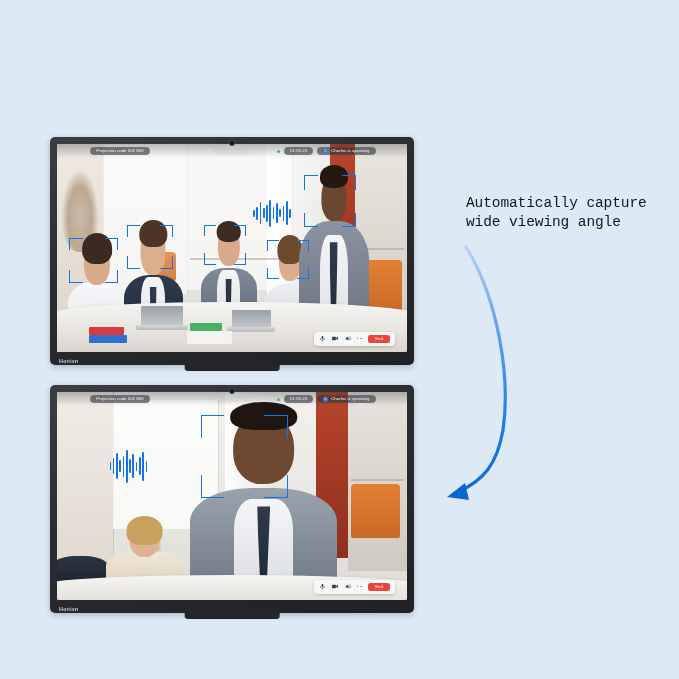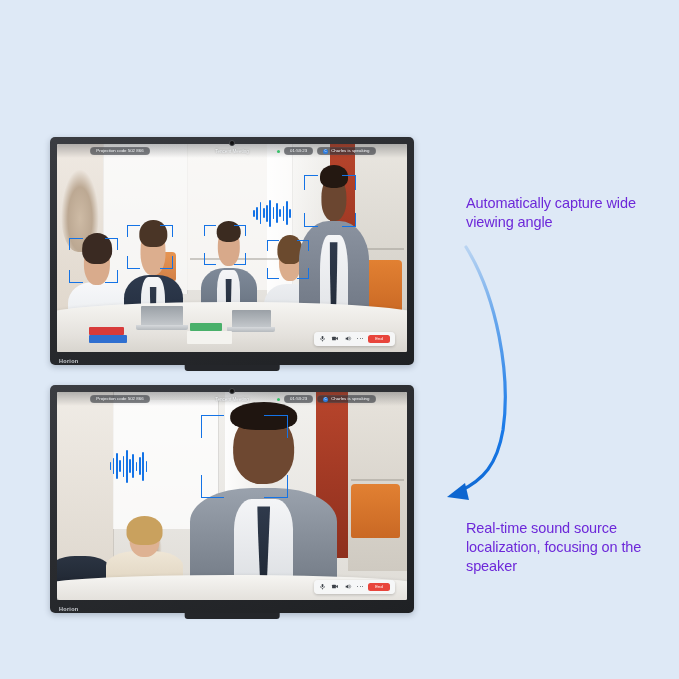--- a/index.html
+++ b/index.html
@@ -179,23 +179,23 @@
   .fbox .tr{top:0;right:0;border-left:none;border-bottom:none;}
   .fbox .bl{bottom:0;left:0;border-right:none;border-top:none;}
   .fbox .br{bottom:0;right:0;border-left:none;border-top:none;}
 
   
   .wave{position:absolute;display:flex;align-items:center;gap:1.6px;z-index:8;}
   .wave i{display:block;width:1.7px;border-radius:1px;background:#1473e6;}
 
   
   .callout{
-    position:absolute;color:#6d28d9;
+    position:absolute;color:#0f172a;
     font-size:14.5px;line-height:1.32;letter-spacing:-.1px;
-    font-family:Liberation Sans, sans-serif;
+    font-family:Liberation Mono, monospace;
   }
 
   
   .arrow{position:absolute;left:425px;top:225px;width:100px;height:290px;}
 </style>
 </head>
 <body>
 
 <div class="page">
 
@@ -468,17 +468,14 @@
       </defs>
       <path d="M41 22 C 72 72, 86 150, 78 205 C 72 240, 58 255, 35 266" stroke="url(#agrad)" stroke-width="3.2" stroke-linecap="round" fill="none"></path>
       <path d="M40 258 L 22 272 L 44 275 Z" fill="#0d66d0"></path>
     </svg>
   </div>
 
   <div class="callout" style="left:466px;top:194px;width:186px;">
     <span>Automatically capture wide viewing angle</span>
   </div>
 
-  <div class="callout" style="left:466px;top:519px;width:192px;">
-    <span>Real-time sound source localization, focusing on the speaker</span>
-  </div>
 
 </div>
 
 </body></html>

